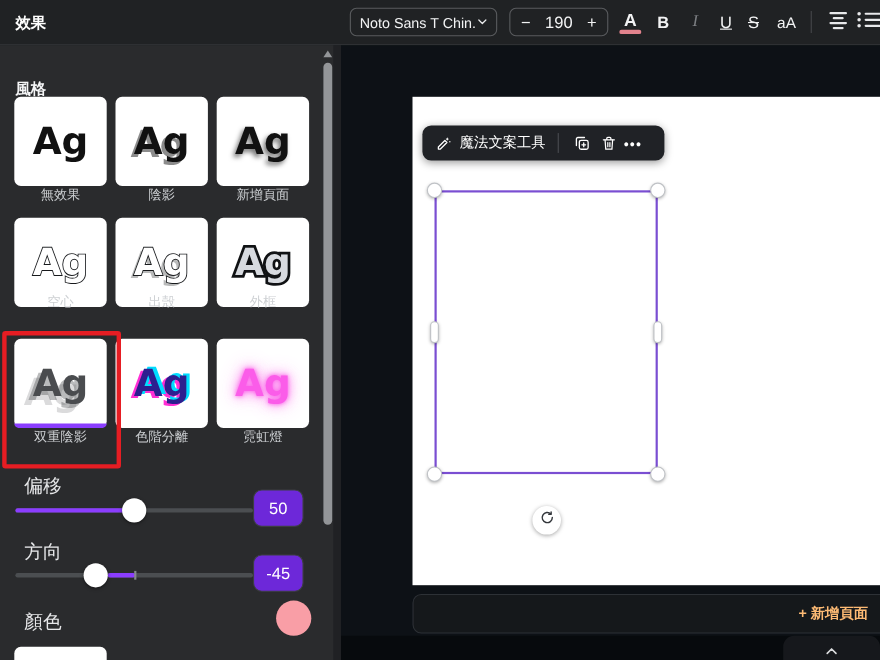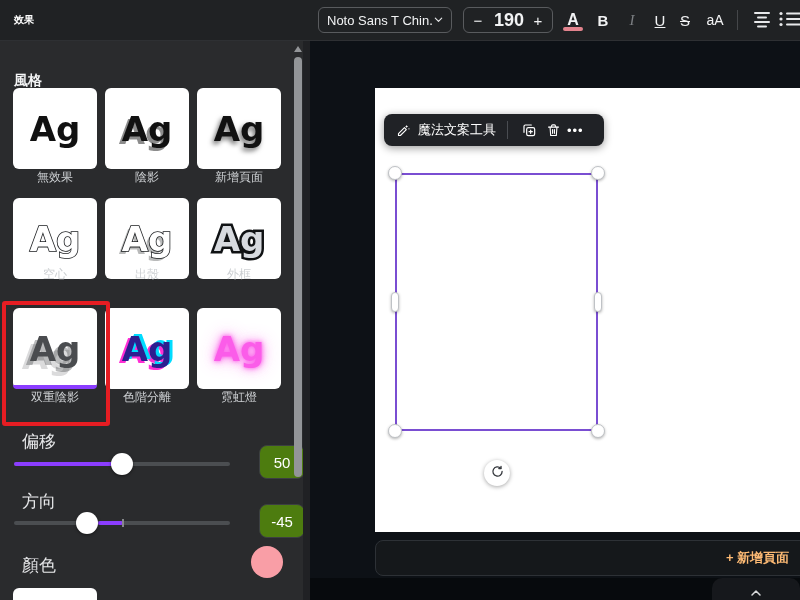--- a/index.html
+++ b/index.html
@@ -1,27 +1,27 @@
 <!DOCTYPE html>
 <html><head>
 <meta charset="utf-8">
 <style>
   html,body{margin:0;padding:0;background:#0d1116;}
   #app{position:relative;width:800px;height:600px;overflow:hidden;background:#0d1116;
        font-family:"Liberation Sans","DejaVu Sans",sans-serif;-webkit-font-smoothing:antialiased;}
   
   .topbar{position:absolute;left:0;top:0;width:800px;height:40px;background:#202224;border-bottom:1px solid #2e3033;z-index:20;}
-  .tb-title{position:absolute;left:14px;top:0;height:40px;line-height:40px;color:#fff;font-size:10px;font-weight:700;}
+  .tb-title{position:absolute;left:14px;top:0;height:40px;line-height:40px;color:#fff;font-size:14px;font-weight:700;}
   .font-select{position:absolute;left:318px;top:7px;width:134px;height:26px;border:1px solid #595b5e;border-radius:6px;
        display:flex;align-items:center;justify-content:space-between;padding:0 8px;box-sizing:border-box;color:#f2f3f4;font-size:13px;cursor:pointer;}
   .font-select span{white-space:nowrap;overflow:hidden;}
   .stepper{position:absolute;left:463px;top:7px;width:90px;height:26px;border:1px solid #595b5e;border-radius:6px;
        display:flex;align-items:center;box-sizing:border-box;color:#f2f3f4;}
   .stepper .seg{flex:0 0 28px;text-align:center;font-size:15px;cursor:pointer;}
-  .stepper .val{flex:1;text-align:right;font-size:18px;font-weight:700;}
+  .stepper .val{flex:1;text-align:center;font-size:15px;font-weight:400;}
   .fmt{position:absolute;top:8px;width:24px;height:24px;display:flex;align-items:center;justify-content:center;
        color:#f2f3f4;font-size:15px;cursor:pointer;}
   .fmt.colorA{left:561px;font-weight:600;font-size:16px;}
   .fmt.colorA .bar{position:absolute;left:2px;bottom:1px;width:20px;height:4px;border-radius:2px;background:#e2838d;}
   .fmt.b{left:591px;font-weight:800;}
   .fmt.i{left:620px;font-style:italic;font-family:"Liberation Serif",serif;color:#7c7f83;}
   .fmt.u{left:648px;text-decoration:underline;}
   .fmt.s{left:673px;text-decoration:line-through;}
   .fmt.aa{left:701px;width:28px;font-size:14px;}
   .tb-div{position:absolute;left:737px;top:10px;width:1px;height:20px;background:#45474a;}
@@ -45,21 +45,21 @@
   .fx6{color:#d7dadf;-webkit-text-stroke:5px #101214;paint-order:stroke fill;}
   .fx7{color:#4a4c4f;text-shadow:-4px 4px 0 rgba(74,76,79,0.38),-8px 8px 0 rgba(74,76,79,0.2);}
   .fx8{color:#2d1f8f;text-shadow:3px -2px 0 #00dcff,-3px 2px 0 #ff2fd4;}
   .fx9{color:#fb5ce9;text-shadow:0 0 4px #fb5ce9,0 0 10px rgba(251,92,233,0.75),0 0 18px rgba(251,92,233,0.45);}
   .redbox{position:absolute;left:2px;top:261px;width:100px;height:117px;border:4px solid #e61d23;border-radius:3px;z-index:6;pointer-events:none;}
   .slabel{position:absolute;left:22px;color:#e6e7e9;font-size:17px;}
   .track{position:absolute;left:14px;width:216px;height:4px;border-radius:2px;background:#4b4e51;cursor:pointer;}
   .fill{position:absolute;left:0;top:0;height:4px;border-radius:2px;background:#8b3dff;}
   .thumb{position:absolute;width:22px;height:22px;border-radius:50%;background:#fff;box-shadow:0 1px 3px rgba(0,0,0,0.5);cursor:pointer;z-index:3;}
   .tick{position:absolute;width:2px;height:8px;top:-2px;background:#85888b;}
-  .valbox{position:absolute;left:259px;width:46px;height:34px;border-radius:8px;background:#4d7c0f;border:1px solid #3c3f42;
+  .valbox{position:absolute;left:230px;width:46px;height:34px;border-radius:8px;background:#6d28d9;border:1px solid #3c3f42;
        color:#fff;font-size:15px;display:flex;align-items:center;justify-content:center;box-sizing:border-box;cursor:text;}
   .swatch{position:absolute;left:251px;top:506px;width:32px;height:32px;border-radius:50%;background:#f99ea6;cursor:pointer;}
   .parttile{position:absolute;left:13px;top:548px;width:84px;height:12px;background:#fff;border-radius:6px 6px 0 0;}
   .sbthumb{position:absolute;left:294px;top:17px;width:8px;height:420px;border-radius:4px;background:#939598;cursor:pointer;}
   .sbarrow{position:absolute;left:294px;top:6px;width:0;height:0;border-left:4px solid transparent;border-right:4px solid transparent;border-bottom:6px solid #939598;cursor:pointer;}
   
   .canvas{position:absolute;left:310px;top:40px;width:490px;height:560px;background:#0d1116;}
   .page{position:absolute;left:65px;top:48px;width:425px;height:444px;background:#fff;}
   .dtext{position:absolute;left:85px;top:127px;width:203px;text-align:center;font-size:88px;line-height:129px;
        font-weight:500;letter-spacing:4px;color:#f0918e;cursor:move;

